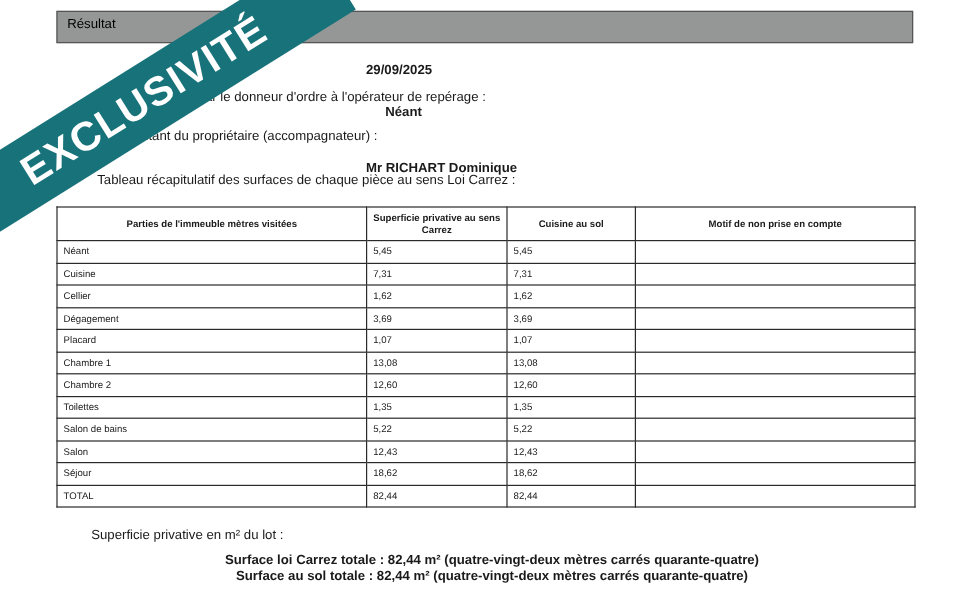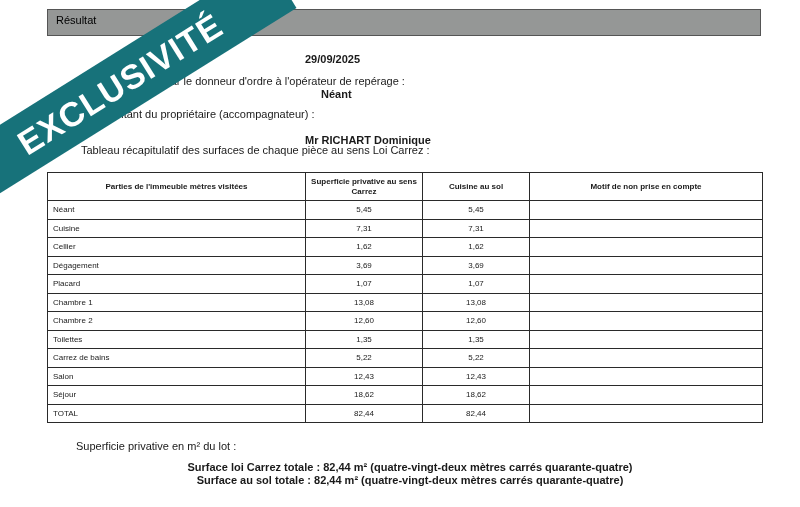--- a/index.html
+++ b/index.html
@@ -14,21 +14,21 @@
   .hdr span { position:absolute; left:8px; top:4px; font-size:11px; color:#000000; }
   .txt { position:absolute; font-size:11px; white-space:nowrap; }
   .bold { font-weight:bold; }
   table.surf {
     position:absolute; left:47px; top:172px; width:715px; border-collapse:collapse;
     font-size:8px; table-layout:fixed;
   }
   table.surf th, table.surf td { border:1px solid #2a2a2a; padding:0 5px; }
   table.surf th { height:27px; font-weight:bold; text-align:center; line-height:10px; }
   table.surf td { height:17.5px; }
-  table.surf td.num { text-align:center; }
+  table.surf td.num { }
   .ribbon {
     position:absolute; left:-70px; top:55px; width:380px; height:58px;
     background:#17727a; transform:rotate(-32deg); transform-origin:center;
     display:flex; align-items:center; justify-content:center;
   }
   .ribbon span {
     color:#ffffff; font-size:34px; font-weight:bold; letter-spacing:1px;
   }
   .center { text-align:center; }
 </style>
@@ -104,21 +104,21 @@
         <td class="num">12,60</td>
         <td></td>
       </tr>
     <tr>
         <td>Toilettes</td>
         <td class="num">1,35</td>
         <td class="num">1,35</td>
         <td></td>
       </tr>
     <tr>
-        <td>Carrez de bains</td>
+        <td>Salon de bains</td>
         <td class="num">5,22</td>
         <td class="num">5,22</td>
         <td></td>
       </tr>
     <tr>
         <td>Salon</td>
         <td class="num">12,43</td>
         <td class="num">12,43</td>
         <td></td>
       </tr>

